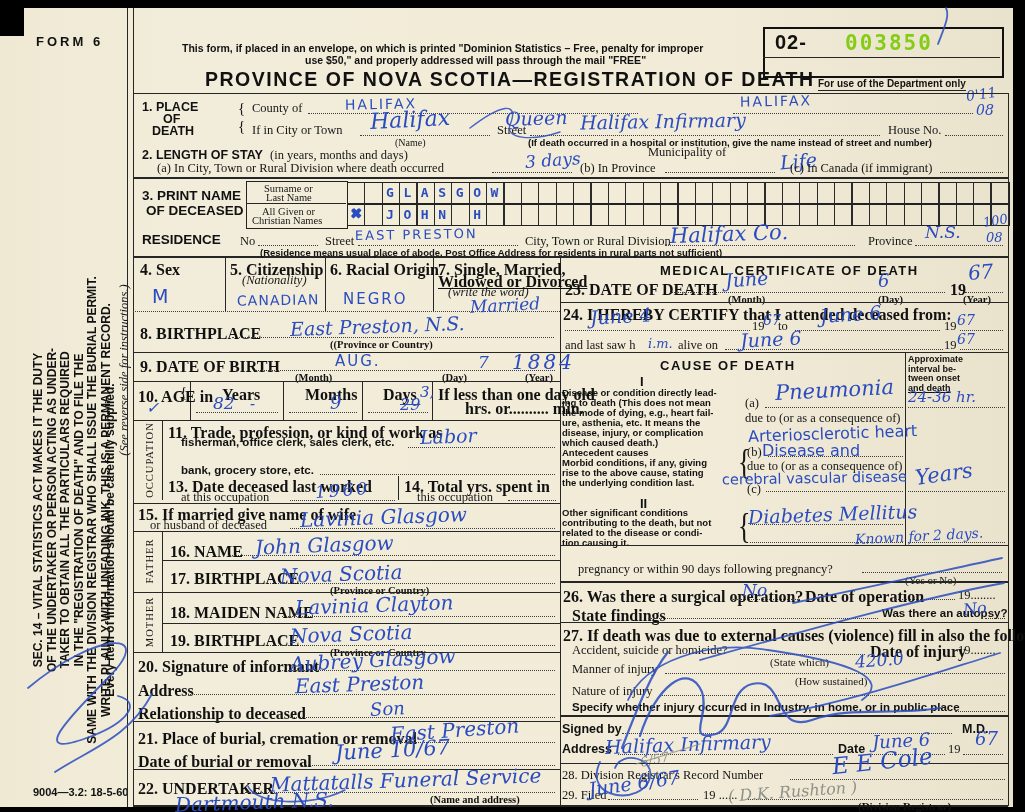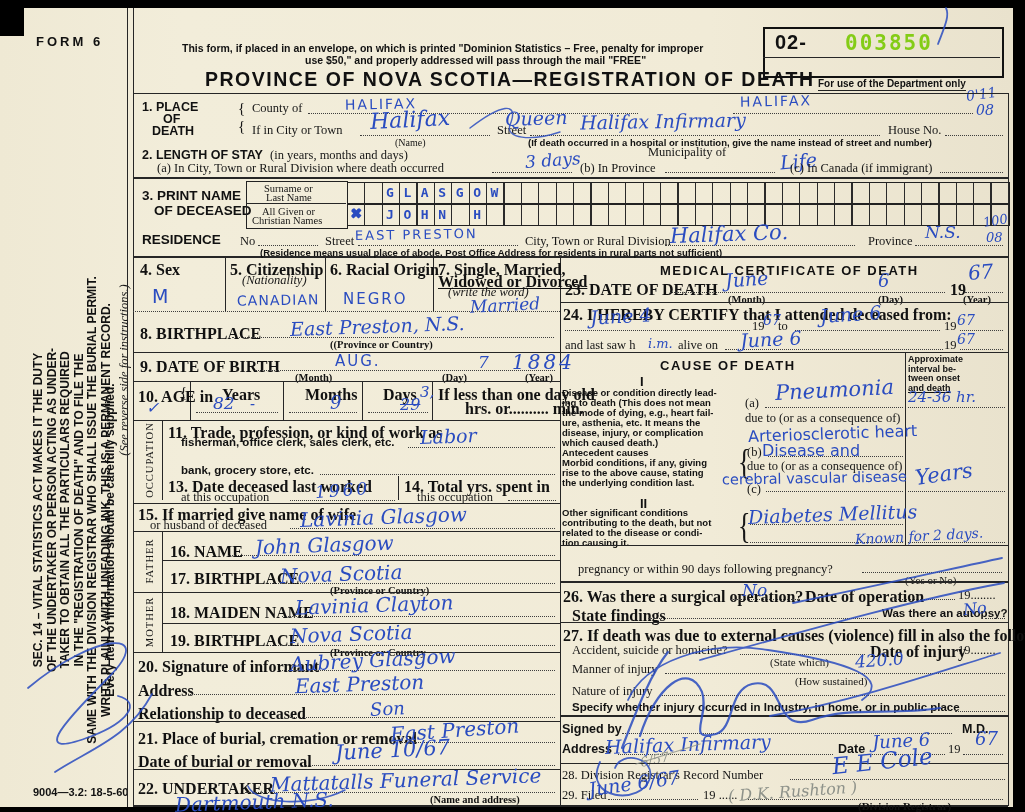--- a/index.html
+++ b/index.html
@@ -93,21 +93,21 @@
   <div class="t ser" style="left:157px;top:161px;">(a) In City, Town or Rural Division where death occurred</div>
   <div class="dot" style="left:492px;top:172px;width:80px;"></div>
   <div class="t h" style="left:525px;top:150px;font-size:17px;transform:rotate(-4deg);">3 days</div>
   <div class="t ser" style="left:580px;top:161px;">(b) In Province</div>
   <div class="dot" style="left:665px;top:172px;width:110px;"></div>
   <div class="t h" style="left:780px;top:150px;font-size:19px;transform:rotate(-5deg);">Life</div>
   <div class="t ser" style="left:790px;top:161px;">(c) In Canada (if immigrant)</div>
   <div class="dot" style="left:940px;top:172px;width:63px;"></div>
 
   <div class="t san" style="left:142px;top:188px;font-size:13.5px;">3. PRINT NAME</div>
-  <div class="t san" style="left:154px;top:203px;font-size:13.5px;">OF DECEASED</div>
+  <div class="t san" style="left:146px;top:203px;font-size:13.5px;">OF DECEASED</div>
   <div class="t" style="left:246px;top:181px;width:100px;height:46px;border:1.2px solid #222;"></div>
   <div class="hl" style="left:246px;top:203px;width:100px;"></div>
   <div class="t ser" style="left:264px;top:183px;font-size:10.5px;">Surname or</div>
   <div class="t ser" style="left:266px;top:192px;font-size:10.5px;">Last Name</div>
   <div class="t ser" style="left:262px;top:206px;font-size:10.5px;">All Given or</div>
   <div class="t ser" style="left:252px;top:215px;font-size:10.5px;">Christian Names</div>
   <div class="cells" style="left:347px;top:182px;width:661px;height:20px;"></div>
   <div class="cells" style="left:347px;top:204px;width:661px;height:20px;"></div>
   <div class="t hp mono" style="left:386px;top:185px;font-size:13px;letter-spacing:9.6px;font-weight:700;">GLASGOW</div>
   <div class="t hp mono" style="left:386px;top:207px;font-size:13px;letter-spacing:9.6px;font-weight:700;">JOHN H</div>

